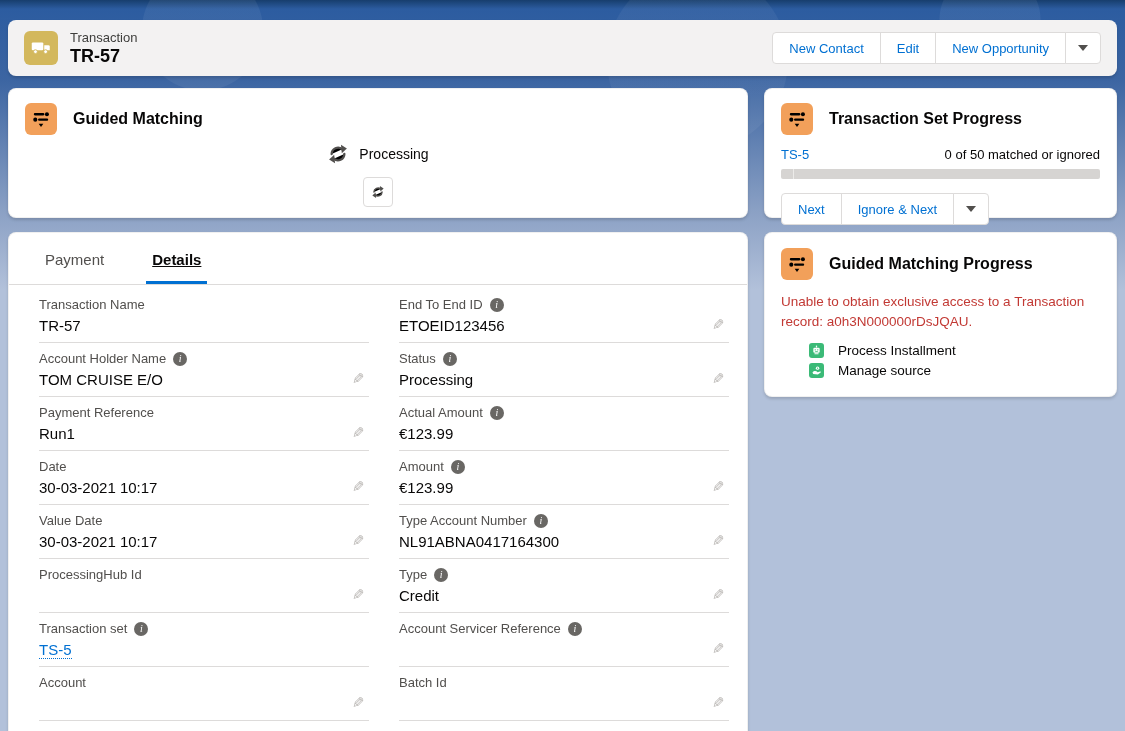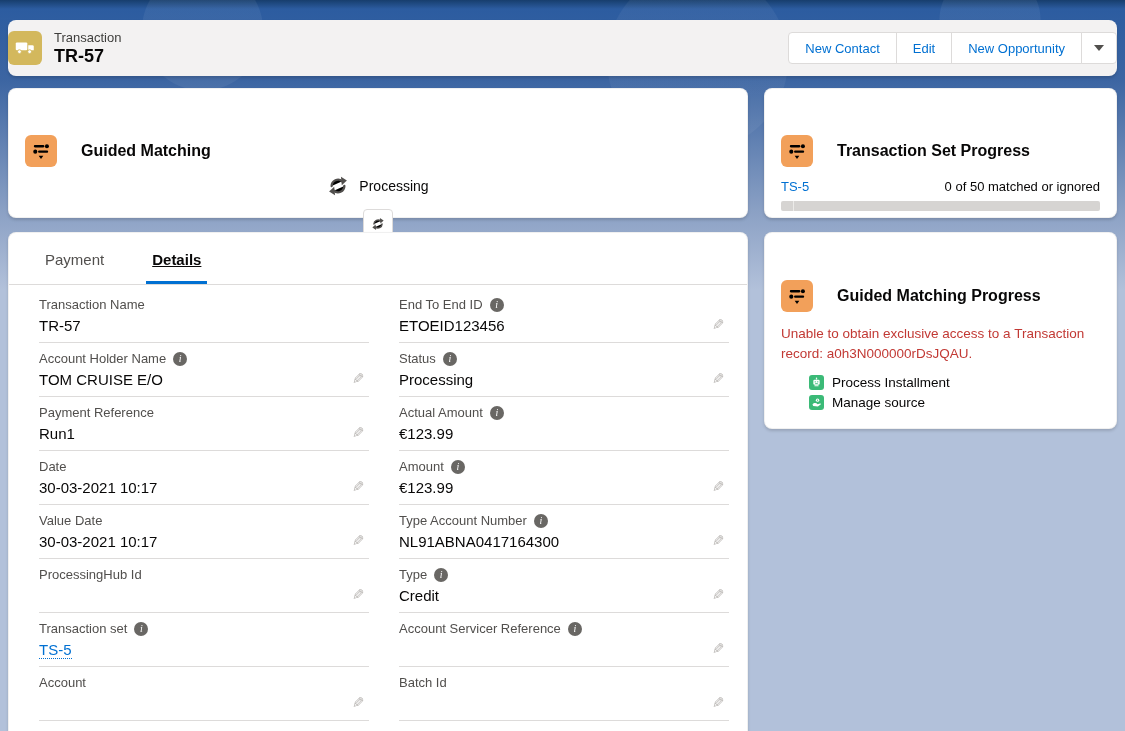--- a/index.html
+++ b/index.html
@@ -12,42 +12,42 @@
       radial-gradient(circle at 62% 60px, rgba(255,255,255,.05) 0 90px, transparent 91px),
       radial-gradient(circle at 88% 20px, rgba(255,255,255,.06) 0 50px, transparent 51px),
       linear-gradient(180deg,#173e6d 0px,#2c5ca0 9px,#3c65a2 80px,#8aa0c4 210px,#b2c1da 290px,#b2c1da 100%);
   }
   .page { padding:20px 8px 0; }
 
   .card { background:#fff; border-radius:8px; box-shadow:0 2px 3px rgba(0,0,0,.15); border:1px solid rgba(0,0,0,.06); }
 
   
   .header-card { background:#f3f2f2; border-radius:8px; box-shadow:0 2px 3px rgba(0,0,0,.15);
-    height:56px; display:flex; align-items:center; justify-content:space-between; padding:0 0; }
+    height:56px; display:flex; align-items:center; justify-content:space-between; padding:0 16px; }
   .record-id { display:flex; align-items:center; gap:12px; }
   .record-icon { width:34px; height:34px; border-radius:6px; background:var(--gold,#d3b85d);
     display:flex; align-items:center; justify-content:center; flex:0 0 auto; }
   .record-type { font-size:13px; color:#3e3e3c; }
   .record-title { font-size:18px; font-weight:700; color:#080707; margin-top:1px; }
 
   .btn-group { display:flex; }
   .btn { background:#fff; border:1px solid #dddbda; color:var(--blue,#0070d2); font-size:13px;
     font-family:inherit; height:32px; padding:0 16px; cursor:pointer; margin-left:-1px; white-space:nowrap; }
   .btn:first-child { border-radius:4px 0 0 4px; margin-left:0; }
   .btn:last-child { border-radius:0 4px 4px 0; }
   .btn.icon-only { width:36px; padding:0; display:flex; align-items:center; justify-content:center; }
   .caret { width:0; height:0; border-left:5px solid transparent; border-right:5px solid transparent;
     border-top:6px solid #514f4d; display:inline-block; }
 
   
   .main { display:flex; gap:16px; padding:12px 0 0; align-items:flex-start; }
   .col-left  { width:740px; flex:0 0 740px; display:flex; flex-direction:column; gap:14px; }
   .col-right { flex:1; display:flex; flex-direction:column; gap:14px; }
 
-  .card-head { display:flex; align-items:center; gap:24px;margin-top:32px; }
+  .card-head { display:flex; align-items:center; gap:16px; }
   .card-icon { width:32px; height:32px; border-radius:6px; background:var(--orange,#f2a05a);
     display:flex; align-items:center; justify-content:center; flex:0 0 auto; }
   .card-title { font-size:16px; font-weight:700; color:#080707; }
 
   
   .gm-card { height:130px; padding:14px 16px; }
   .processing-row { display:flex; align-items:center; justify-content:center; gap:10px; margin-top:8px; }
   .processing-text { font-size:14px; color:#080707; }
   .refresh-row { display:flex; justify-content:center; margin-top:12px; }
   .refresh-btn { width:30px; height:30px; border:1px solid #dddbda; border-radius:4px; background:#fff;
@@ -78,21 +78,21 @@
   .tsp-count { font-size:13px; color:#080707; }
   .progress-track { height:10px; margin-top:7px; border-radius:2px;
     background:linear-gradient(90deg,#d6d4d2 0 12px,#eceBE9 12px 13px,#d6d4d2 13px 100%); position:relative; overflow:hidden; }
   .progress-fill { height:100%; background:var(--blue,#0070d2); width:0%; }
   .tsp-actions { margin-top:14px; display:flex; }
 
   
   .gmp-card { padding:15px 16px 18px; }
   .gmp-error { margin-top:12px; font-size:13.5px; line-height:1.45; color:var(--red,#c23934); }
   .gmp-steps { margin:12px 0 0 28px; display:flex; flex-direction:column; gap:5px; }
-  .gmp-step { display:flex; align-items:flex-start; gap:8px; }
+  .gmp-step { display:flex; align-items:flex-start; gap:14px; }
   .step-icon { width:15px; height:15px; border-radius:3px; background:var(--green,#3bba77);
     display:flex; align-items:center; justify-content:center; flex:0 0 auto; }
   .step-label { font-size:13.5px; color:#080707; }
 
   svg { display:block; }
 </style>
 </head>
 <body>
 
 <div class="page">
@@ -351,20 +351,27 @@
               </svg>
           </span>
           <span class="card-title">Transaction Set Progress</span>
         </div>
         <div class="tsp-row">
           <a class="tsp-link">TS-5</a>
           <span class="tsp-count">0 of 50 matched or ignored</span>
         </div>
         <div class="progress-track">
           <div class="progress-fill" id="progress-fill" style="width: 0%;"></div>
+        </div>
+        <div class="tsp-actions">
+          <button class="btn">Next</button>
+          <button class="btn">Ignore &amp; Next</button>
+          <button class="btn icon-only">
+            <span class="caret"></span>
+          </button>
         </div>
       </div>
 
       <div class="card gmp-card">
         <div class="card-head">
           <span class="card-icon">
             <svg viewBox="0 0 52 52" width="22" height="22">
                 <rect x="9" y="12" width="25" height="5.5" rx="2.7"></rect>
                 <circle cx="40" cy="14.8" r="4.8"></circle>
                 <circle cx="12.5" cy="27.5" r="4.8"></circle>

